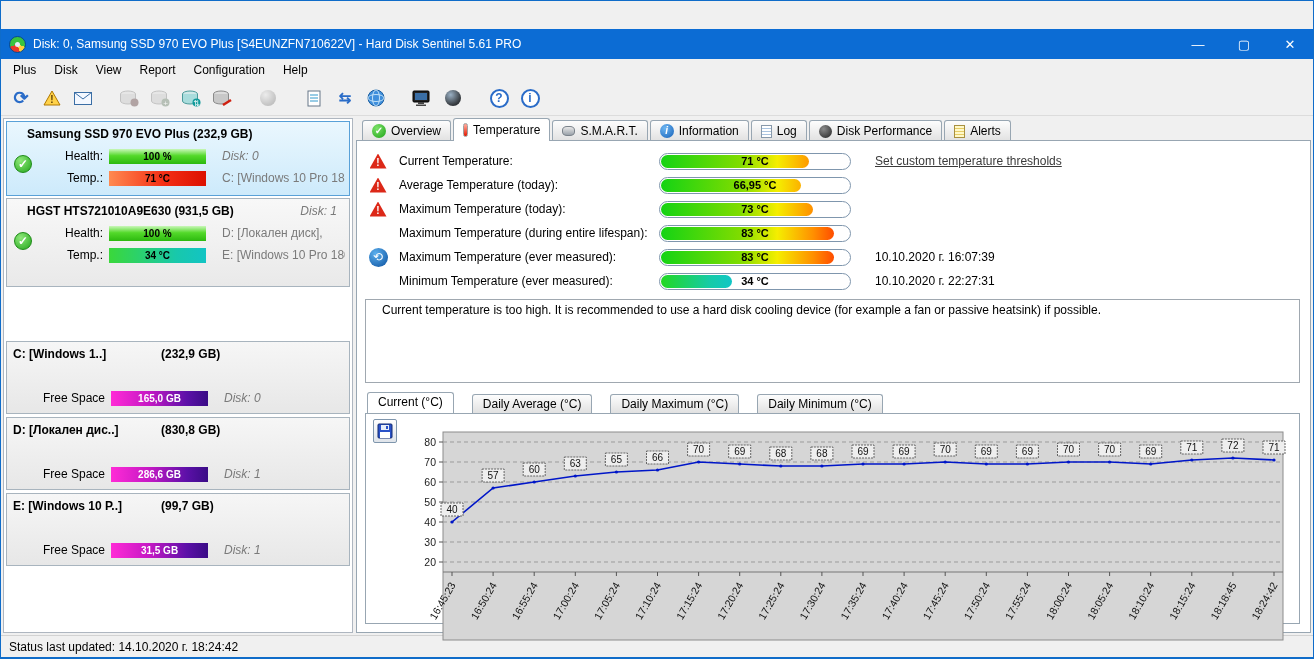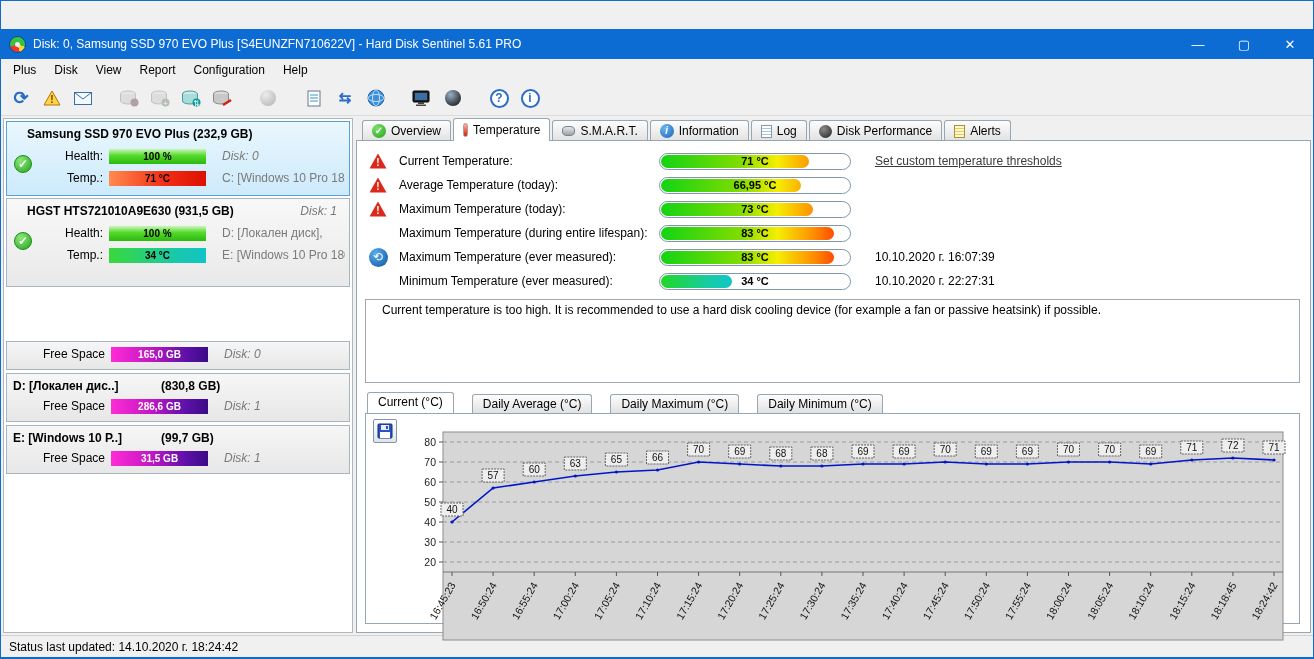--- a/index.html
+++ b/index.html
@@ -54,21 +54,21 @@
   .mini-bar.health{background:linear-gradient(180deg,#c9f7b9,#53d92a 45%,#2cb90f);}
   .mini-bar.hot{background:linear-gradient(90deg,#ff8a50,#f43016 55%,#dc1000);}
   .mini-bar.cold{background:linear-gradient(90deg,#3ad83a,#18c8ac 70%,#12c4c4);}
   .mini-bar.free{background:linear-gradient(90deg,#ff2bd6,#c418c4 40%,#5c10a8 78%,#3a0c86);}
   .mini-bar.free i{color:#fff;}
   .part-gap{height:52px;}
   .part-panel{border:1px solid #a8b4be;background:linear-gradient(180deg,#f6f6f6,#e7e7e7);margin-bottom:3px;padding:2px 6px 5px;}
   .pp-row1{display:flex;height:20px;align-items:center;}
   .pp-name{font-weight:bold;width:148px;}
   .pp-size{font-weight:bold;}
-  .pp-row2{display:grid;grid-template-columns:92px 97px auto;gap:6px;align-items:center;height:20px;}
+  .pp-row2{display:grid;grid-template-columns:92px 97px auto;gap:6px;align-items:center;height:20px;margin-top:24px;}
   .pp-label{text-align:right;}
 
   
   .tabbar{display:flex;align-items:flex-end;height:23px;padding-left:6px;gap:2px;}
   .tab{display:flex;align-items:center;gap:5px;padding:0 9px;background:linear-gradient(#fdfdfd,#e1e1e1);border:1px solid #98a6b2;border-bottom:none;border-radius:3px 3px 0 0;height:21px;white-space:nowrap;}
   .tab.active{background:#fff;height:23px;position:relative;z-index:3;}
   .ti{display:inline-block;flex:0 0 auto;}
   .ti-check{width:14px;height:14px;border-radius:50%;background:radial-gradient(circle at 35% 30%,#7de26a,#1ea317);color:#fff;font-size:10px;font-weight:bold;text-align:center;line-height:14px;}
   .ti-thermo{width:5px;height:14px;border-radius:3px;background:linear-gradient(180deg,#ff9c8c 15%,#e41800);border:1px solid #a0a0a0;}
   .ti-smart{width:13px;height:10px;border-radius:5px/4px;background:linear-gradient(180deg,#e8e8e8,#9aa2aa);border:1px solid #7a828a;}
@@ -272,20 +272,24 @@
                 </span>
               <span class="dp-right">E: [Windows 10 Pro 1809]</span>
             </div>
           </div>
         </div>
       </div>
 
       <div class="part-gap"></div>
 
       <div class="part-panel">
+        <div class="pp-row1">
+          <span class="pp-name">C: [Windows 1..]</span>
+          <span class="pp-size">(232,9 GB)</span>
+        </div>
         <div class="pp-row2">
           <span class="pp-label">Free Space</span>
           <span class="mini-bar free">
               <i>165,0 GB</i>
             </span>
           <span class="dp-right italic">Disk: 0</span>
         </div>
       </div>
 
       <div class="part-panel">

